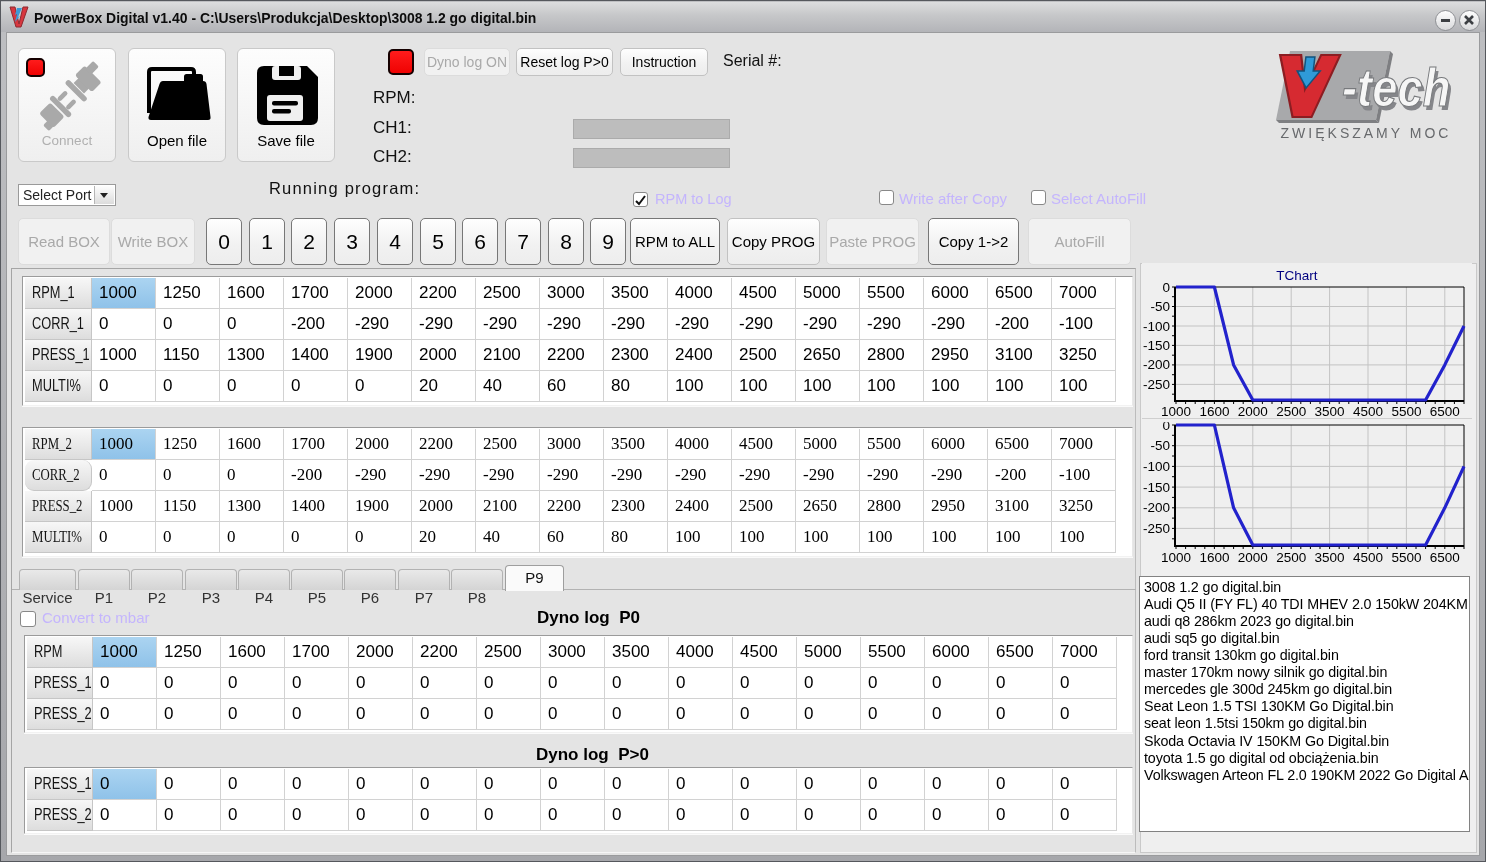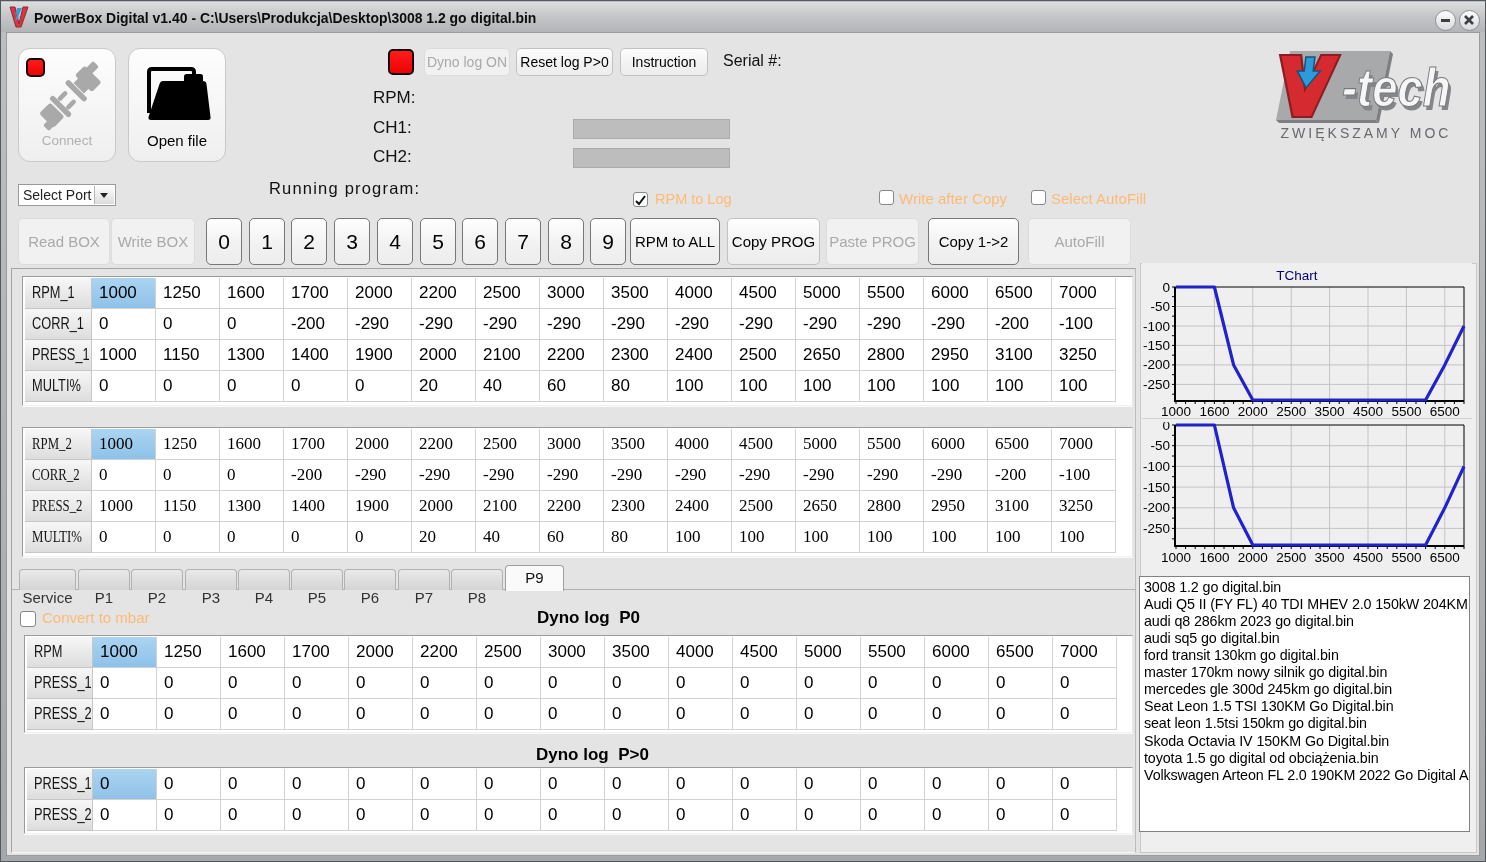--- a/index.html
+++ b/index.html
@@ -4,27 +4,27 @@
 body{width:1486px;height:862px;font-family:"Liberation Sans",sans-serif;background:#55585d;overflow:hidden;}
 #win{position:absolute;left:0;top:0;width:1486px;height:862px;}
 #frame{position:absolute;left:1px;top:1px;right:1px;bottom:1px;background:linear-gradient(180deg,#bebfc2,#a6a7ab);}
 #titlebar{position:absolute;left:1px;top:2px;right:1px;height:30px;background:linear-gradient(180deg,#dcddde 0%,#c6c7c9 45%,#b3b4b8 100%);}
 #title{position:absolute;left:33px;top:7px;font-size:15px;font-weight:bold;color:#0c0c0c;transform:scaleX(0.93);transform-origin:left center;white-space:nowrap;}
 .circbtn{position:absolute;top:8px;width:21px;height:21px;border-radius:50%;border:1.5px solid #8e9094;background:linear-gradient(180deg,#fdfdfd,#d9dadc);}
 #client{position:absolute;left:6px;top:32px;right:6px;bottom:6px;background:#e4e4e4;border:1px solid #9a9b9d;}
 .btn{position:absolute;border:1px solid #c2c2c2;border-radius:5px;background:linear-gradient(180deg,#fefefe,#f1f1f1 60%,#ededed);color:#000;text-align:center;}
 .btn.dis{background:#f1f1f1;border-color:#dcdcdc;color:#a9a9a9;}
 .btn.dark{border-color:#777;}
-.bigbtn{position:absolute;width:98px;height:114px;border:1px solid #c9c9c9;border-radius:12px;background:linear-gradient(180deg,#fdfdfd,#efefef);}
+.bigbtn{position:absolute;width:98px;height:114px;border:1px solid #c9c9c9;border-radius:6px;background:linear-gradient(180deg,#fdfdfd,#efefef);}
 .bigbtn span{position:absolute;bottom:12px;left:0;right:0;text-align:center;font-size:15px;}
 .redsq{position:absolute;background:linear-gradient(180deg,#ff1c1c,#ef0202);border:2px solid #150000;border-radius:5px;}
 .lbl{position:absolute;font-size:16px;color:#111;white-space:nowrap;}
 .pbar{position:absolute;width:157px;height:20px;background:#bdbdbd;border:1px solid #ababab;}
 .cb{position:absolute;width:15px;height:15px;background:#fff;border:1px solid #888;border-radius:3px;}
-.cblbl{position:absolute;font-size:15px;color:#fdba74;white-space:nowrap;}
+.cblbl{position:absolute;font-size:15px;color:#c4b5fd;white-space:nowrap;}
 .tpanel{position:absolute;background:#fff;border-top:1px solid #9b9b9b;border-left:1px solid #9b9b9b;border-right:1px solid #e8e8e8;border-bottom:1px solid #f2f2f2;box-shadow:0 1px 0 #fafafa;}
 .thead{position:absolute;background:linear-gradient(180deg,#f7f7f7,#dddddd);border-right:1px solid #c6c6c6;border-bottom:1px solid #c6c6c6;font-size:15px;color:#141414;}
 .thead span{position:absolute;left:7px;top:50%;transform:translateY(-50%) scaleX(0.8);transform-origin:left center;white-space:nowrap;font-size:16px;}
 .tcell{position:absolute;background:#fff;border-right:1px solid #d2d2d2;border-bottom:1px solid #d2d2d2;font-size:17px;color:#000;padding:5px 0 0 7px;}
 .hlc{background:linear-gradient(180deg,#abd4f1,#8fc2e9);}
 .tab{position:absolute;top:569px;height:21px;background:linear-gradient(180deg,#e9e9e9,#d4d4d4);border:1px solid #b2b2b2;border-bottom:none;border-radius:4px 4px 0 0;text-align:center;font-size:15px;color:#333;padding-top:19px;}
 .seltab{position:absolute;top:565px;height:26px;background:#fafafa;border:1px solid #9e9e9e;border-bottom:none;border-radius:4px 4px 0 0;text-align:center;font-size:15px;color:#111;padding-top:3px;z-index:3;}
 .chart{position:absolute;}
 .boldt{position:absolute;font-size:16px;font-weight:bold;color:#000;}
 </style></head><body>
@@ -66,20 +66,31 @@
  <rect x="32" y="-10" width="12" height="9" rx="2"></rect>
 </g>
         </svg>
       </div>
 <div class="bigbtn" style="left:128px;top:48px;">
         <span>Open file</span>
 <svg width="98" height="114" viewBox="0 0 98 114" style="position:absolute;left:0;top:0;">
 <path d="M20 64 V23 q0-3 3-3 h39 q3 0 3 3 v6" fill="none" stroke="#000" stroke-width="4"></path>
 <rect x="55" y="25" width="19" height="10" rx="2.5" fill="#000"></rect>
 <path d="M34 32 h40 q3 0 3.5 3 l4 33 q0.5 3 -2.5 3 h-57 q-3 0 -2.5-3 l11-33 q1-3 3.5-3 z" fill="#000"></path>
+</svg>
+      </div>
+<div class="bigbtn" style="left:237px;top:48px;">
+        <span>Save file</span>
+<svg width="98" height="114" viewBox="0 0 98 114" style="position:absolute;left:0;top:0;">
+<path d="M26 17 h43 l11 11 v41 q0 7-7 7 h-47 q-7 0-7-7 v-45 q0-7 7-7 z" fill="#000"></path>
+<rect x="34" y="17" width="29" height="14" rx="3" fill="#efefef"></rect>
+<rect x="41" y="17" width="15" height="10" fill="#000"></rect>
+<rect x="29" y="46" width="36" height="26" rx="3" fill="#efefef"></rect>
+<rect x="34" y="52" width="26" height="4.5" rx="2" fill="#000"></rect>
+<rect x="34" y="60" width="19" height="4.5" rx="2" fill="#000"></rect>
 </svg>
       </div>
 <div style="position:absolute;left:18px;top:184px;width:98px;height:22px;background:#fff;border:1px solid #9a9a9a;">
 <div style="position:absolute;left:4px;top:2px;font-size:14px;color:#222;">Select Port</div>
 <div style="position:absolute;right:1px;top:1px;width:20px;height:18px;background:linear-gradient(180deg,#fdfdfd,#dcdcdc);border-left:1px solid #b5b5b5;">
 <svg width="18" height="18">
             <path d="M5 7 L13 7 L9 12 Z" fill="#222"></path>
           </svg></div>
       </div>
 <div class="redsq" style="left:388px;top:49px;width:26px;height:26px;"></div>
@@ -209,21 +220,21 @@
 <div class="tcell" style="left:453px;top:1px;width:64px;height:31px;">2500</div>
 <div class="tcell" style="left:517px;top:1px;width:64px;height:31px;">3000</div>
 <div class="tcell" style="left:581px;top:1px;width:64px;height:31px;">3500</div>
 <div class="tcell" style="left:645px;top:1px;width:64px;height:31px;">4000</div>
 <div class="tcell" style="left:709px;top:1px;width:64px;height:31px;">4500</div>
 <div class="tcell" style="left:773px;top:1px;width:64px;height:31px;">5000</div>
 <div class="tcell" style="left:837px;top:1px;width:64px;height:31px;">5500</div>
 <div class="tcell" style="left:901px;top:1px;width:64px;height:31px;">6000</div>
 <div class="tcell" style="left:965px;top:1px;width:64px;height:31px;">6500</div>
 <div class="tcell" style="left:1029px;top:1px;width:64px;height:31px;">7000</div>
-<div class="thead" style="left:2px;top:32px;width:67px;height:31px;">
+<div class="thead" style="left:2px;top:32px;width:67px;height:31px;border-radius:9px;">
           <span>CORR_2</span>
         </div>
 <div class="tcell" style="left:69px;top:32px;width:64px;height:31px;">0</div>
 <div class="tcell" style="left:133px;top:32px;width:64px;height:31px;">0</div>
 <div class="tcell" style="left:197px;top:32px;width:64px;height:31px;">0</div>
 <div class="tcell" style="left:261px;top:32px;width:64px;height:31px;">-200</div>
 <div class="tcell" style="left:325px;top:32px;width:64px;height:31px;">-290</div>
 <div class="tcell" style="left:389px;top:32px;width:64px;height:31px;">-290</div>
 <div class="tcell" style="left:453px;top:32px;width:64px;height:31px;">-290</div>
 <div class="tcell" style="left:517px;top:32px;width:64px;height:31px;">-290</div>

